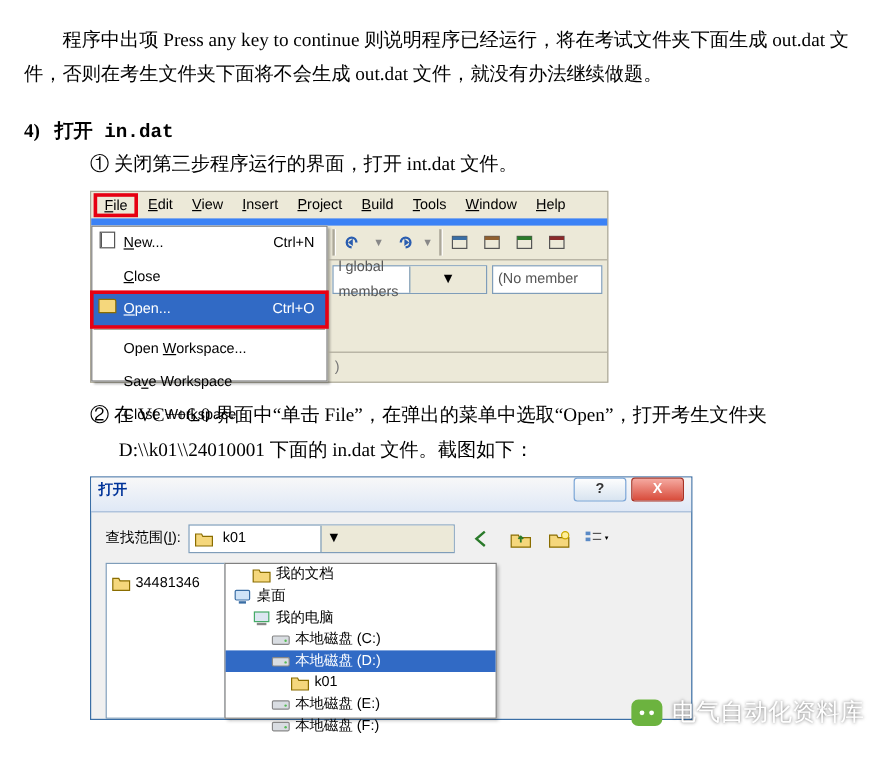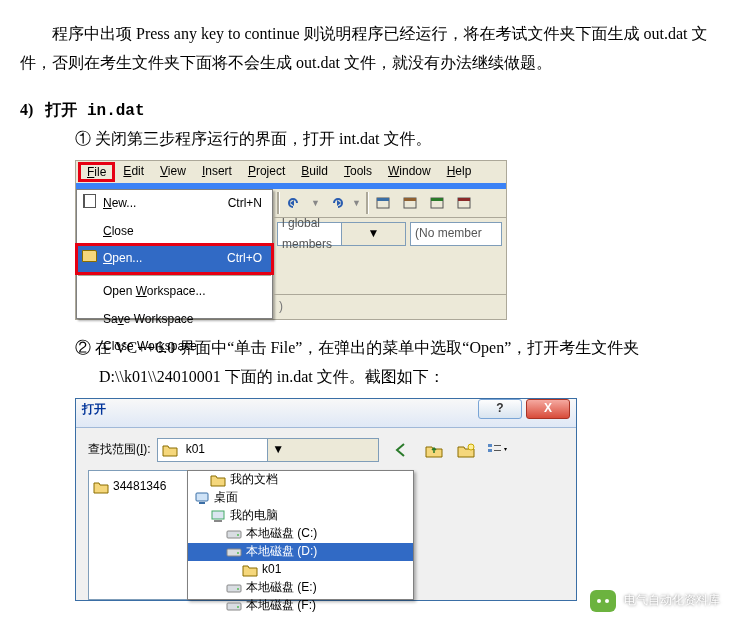--- a/index.html
+++ b/index.html
@@ -126,21 +126,21 @@
   .dropdown2 {
     width:225px; background:#fff; border:1px solid #808080;
     box-shadow:2px 2px 3px rgba(0,0,0,0.3); margin-left:-1px;
   }
   .dropdown2 .tn { display:flex; align-items:center; gap:4px; height:18px; padding:0 4px;}
   .dropdown2 .hl2 { background:#316ac5; color:#fff;}
 
   
   .watermark {
     position: fixed; bottom: 20px; right: 26px;
-    color:#fff; font-family:"Microsoft YaHei",sans-serif; font-size:12px;
+    color:#fff; font-family:"Microsoft YaHei",sans-serif; font-size:20px;
     display:flex; align-items:center; gap:8px;
     text-shadow: 0 0 3px rgba(0,0,0,0.6);
   }
   .wm-bubble { width:26px; height:22px; border-radius:6px;
     background:#6cb33f; position:relative;}
   .wm-bubble::before, .wm-bubble::after {
     content:""; position:absolute; background:#fff; width:4px; height:4px; border-radius:50%;
     top:9px;}
   .wm-bubble::before{ left:7px;} .wm-bubble::after{ left:15px;}
 </style>

